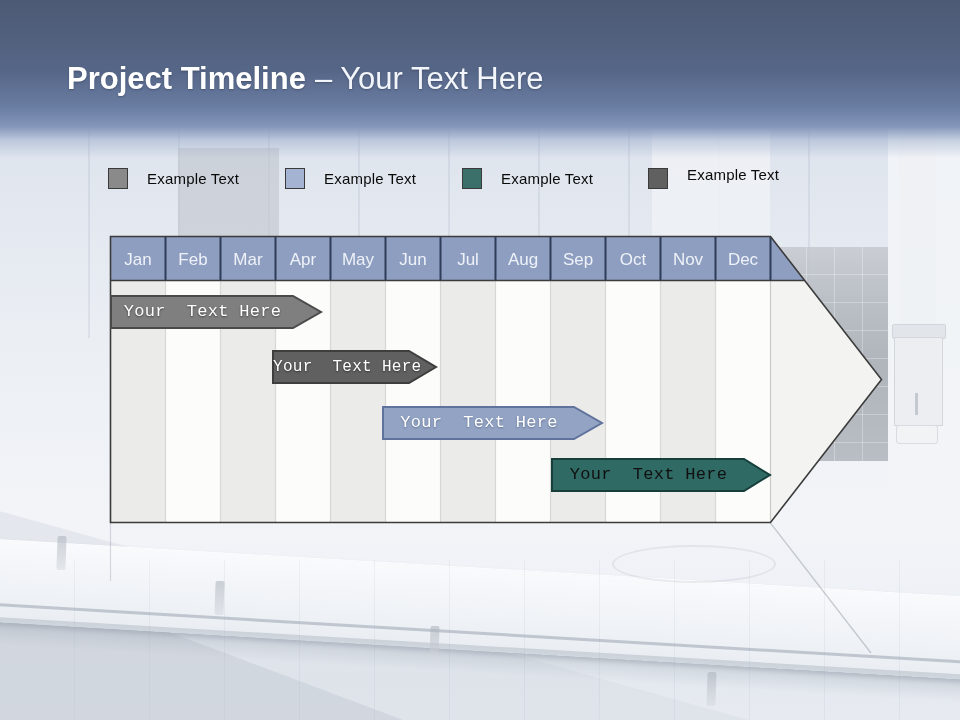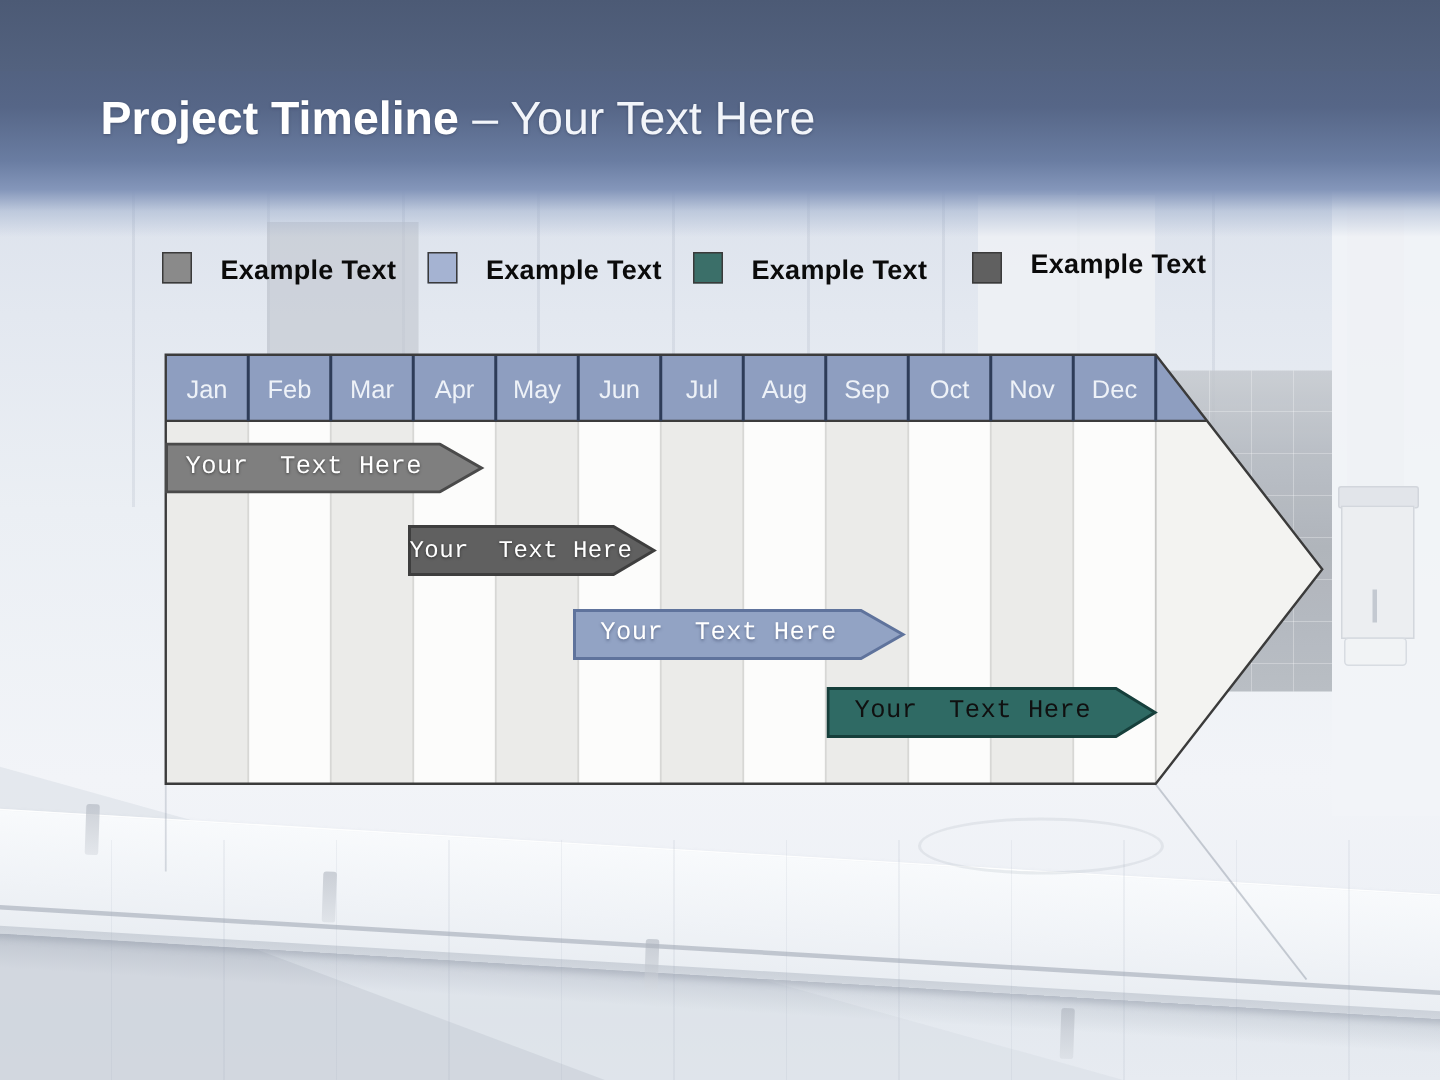--- a/index.html
+++ b/index.html
@@ -46,21 +46,21 @@
     background:linear-gradient(180deg,#4c5a75 0%,#53627f 30%,#62739600 0%),
                linear-gradient(180deg,#4c5a75 0%,#566687 45%,#6a7da2 68%,#8496ba 80%,rgba(150,168,200,.45) 89%,rgba(200,210,228,0) 100%);}
   .title{position:absolute;left:67px;top:60px;white-space:pre;color:#fff;font-size:31px;line-height:38px;
     text-shadow:0 1px 2px rgba(25,35,58,.35);}
   .title .bold{font-weight:700;}
   .title .light{font-weight:400;color:#f2f5fa;margin-left:9px;}
 
   
   .legend-item{position:absolute;top:168px;display:flex;align-items:flex-start;}
   .legend-swatch{width:18px;height:19px;border:1.5px solid #3a3a3a;flex:none;}
-  .legend-label{font-size:18px;font-weight:700;color:#0b0b0b;margin-left:19px;margin-top:2px;letter-spacing:.2px;}
+  .legend-label{font-size:15px;font-weight:400;color:#0b0b0b;margin-left:19px;margin-top:2px;letter-spacing:.2px;}
   .legend-item.raise .legend-label{margin-top:-2px;}
 
   
   .tl-svg{position:absolute;left:109px;top:235px;}
   .month-label{font-family:"Liberation Sans","DejaVu Sans",sans-serif;font-size:17px;fill:#eef2f8;}
 
   .task{position:absolute;font-family:Liberation Mono, monospace;}
   .task svg{position:absolute;left:0;top:0;}
   .task-label{position:absolute;left:1px;top:0;height:34px;line-height:34px;text-align:center;
     font-size:17px;letter-spacing:.3px;white-space:pre;}

